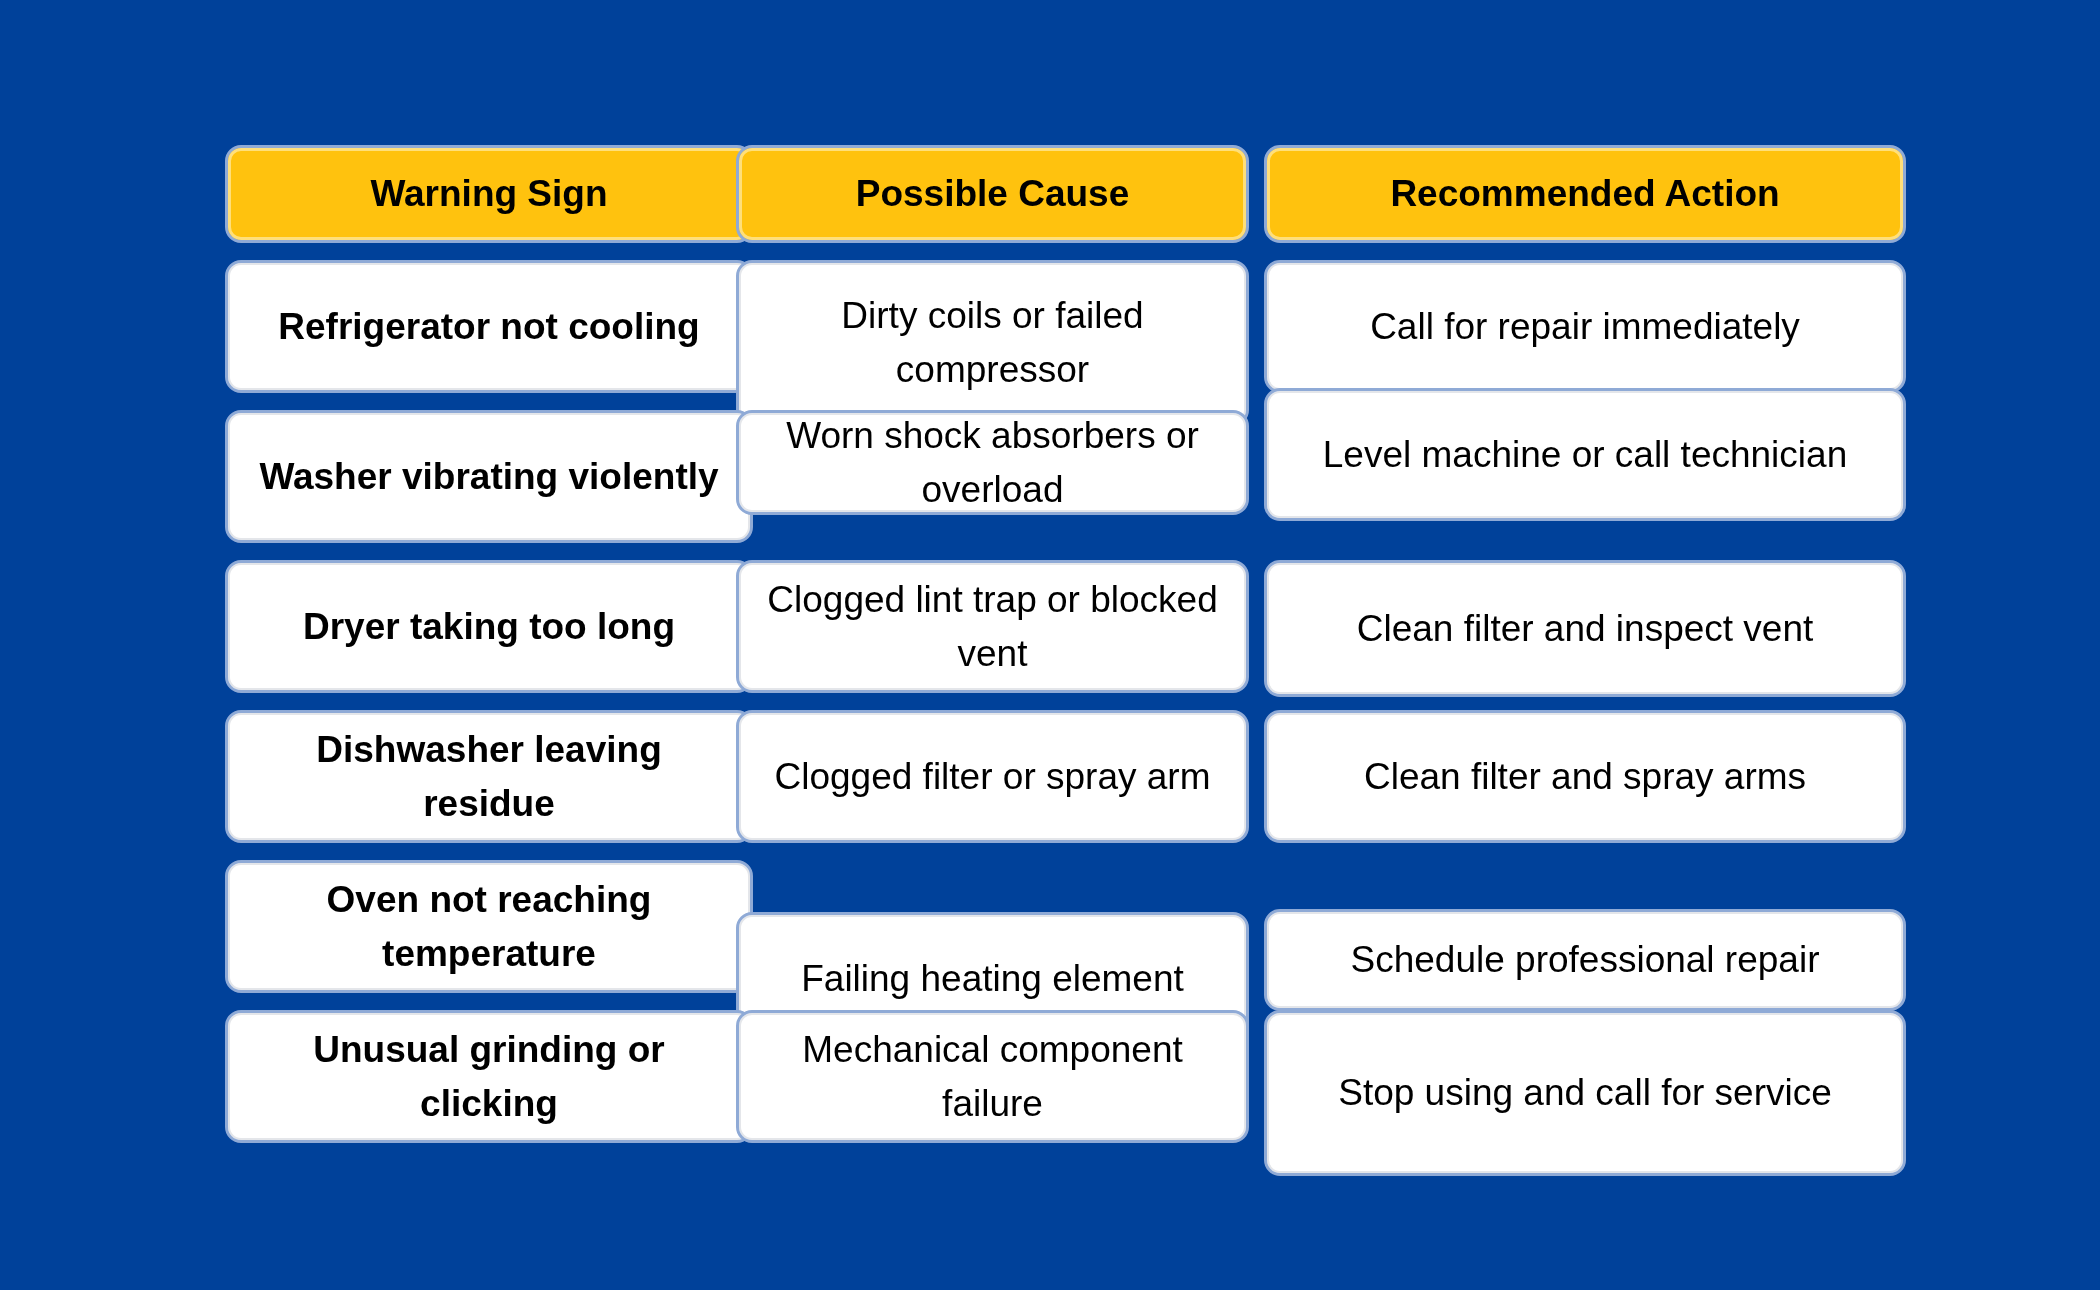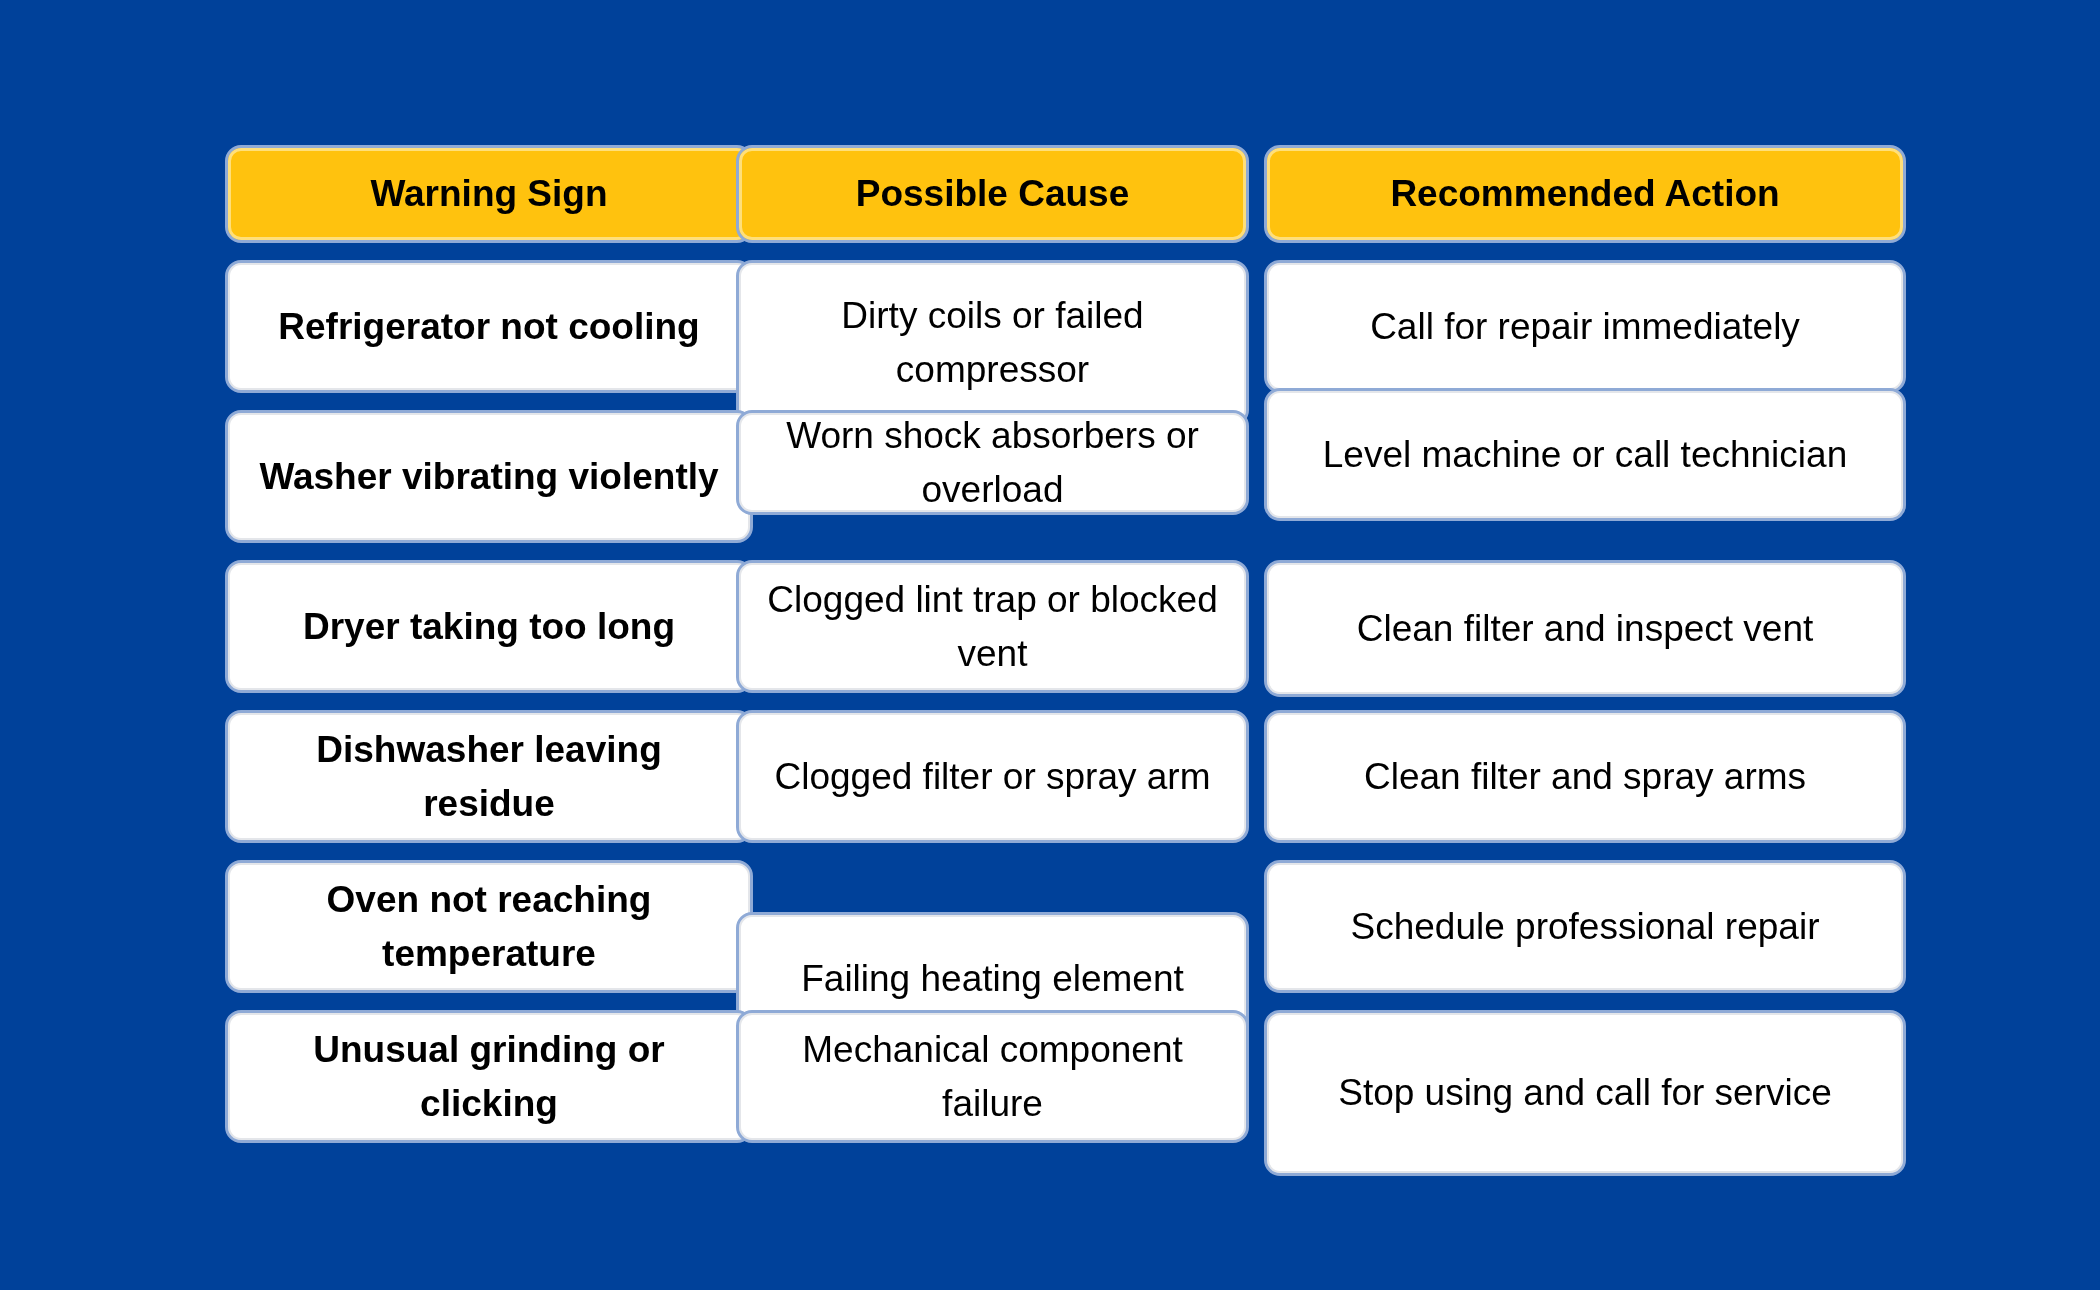--- a/index.html
+++ b/index.html
@@ -54,18 +54,18 @@
   <div class="cell bold c1" style="top:560px;height:133px">Dryer taking too long</div>
   <div class="cell c2" style="top:560px;height:133px">Clogged lint trap or blocked vent</div>
   <div class="cell c3" style="top:560px;height:137px">Clean filter and inspect vent</div>
 
   <div class="cell bold c1" style="top:710px;height:133px">Dishwasher leaving residue</div>
   <div class="cell c2" style="top:710px;height:133px">Clogged filter or spray arm</div>
   <div class="cell c3" style="top:710px;height:133px">Clean filter and spray arms</div>
 
   <div class="cell bold c1" style="top:860px;height:133px">Oven not reaching temperature</div>
   <div class="cell c2" style="top:912px;height:133px">Failing heating element</div>
-  <div class="cell c3" style="top:860px;height:133px">Schedule professional repair</div>
+  <div class="cell c3" style="top:909px;height:102px">Schedule professional repair</div>
 
   <div class="cell bold c1" style="top:1010px;height:133px">Unusual grinding or clicking</div>
   <div class="cell c2" style="top:1010px;height:133px">Mechanical component failure</div>
   <div class="cell c3" style="top:1010px;height:166px">Stop using and call for service</div>
 </div>
 
 </body></html>

